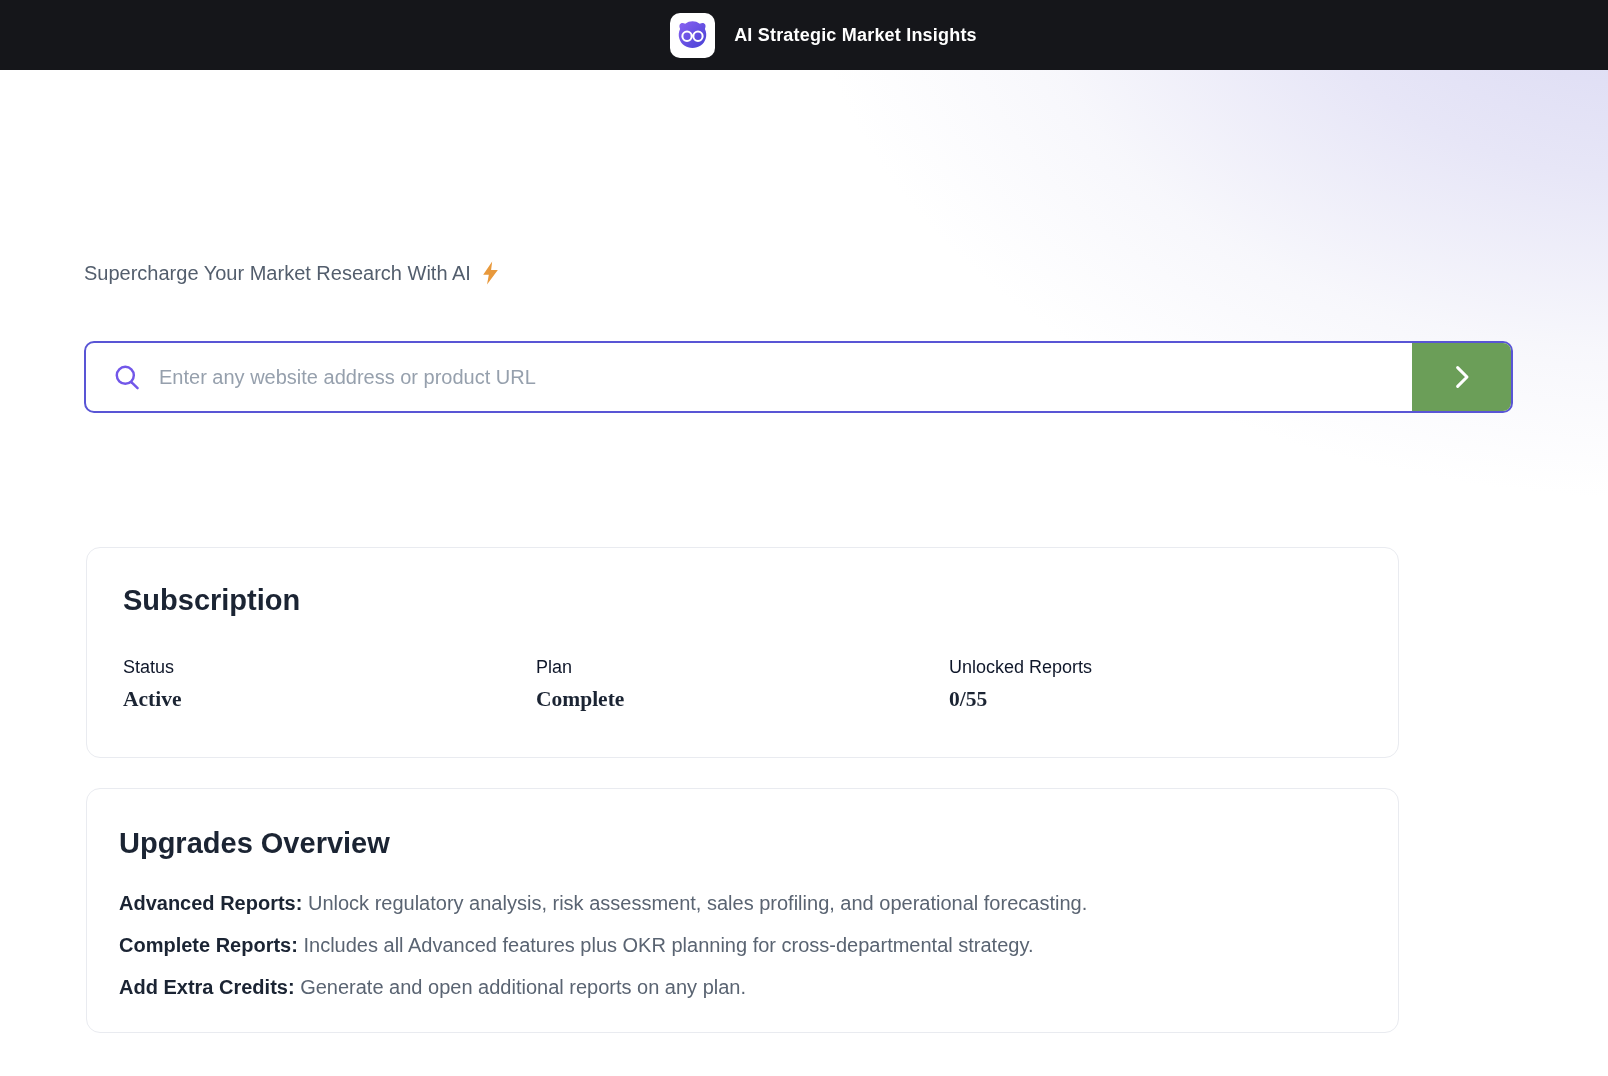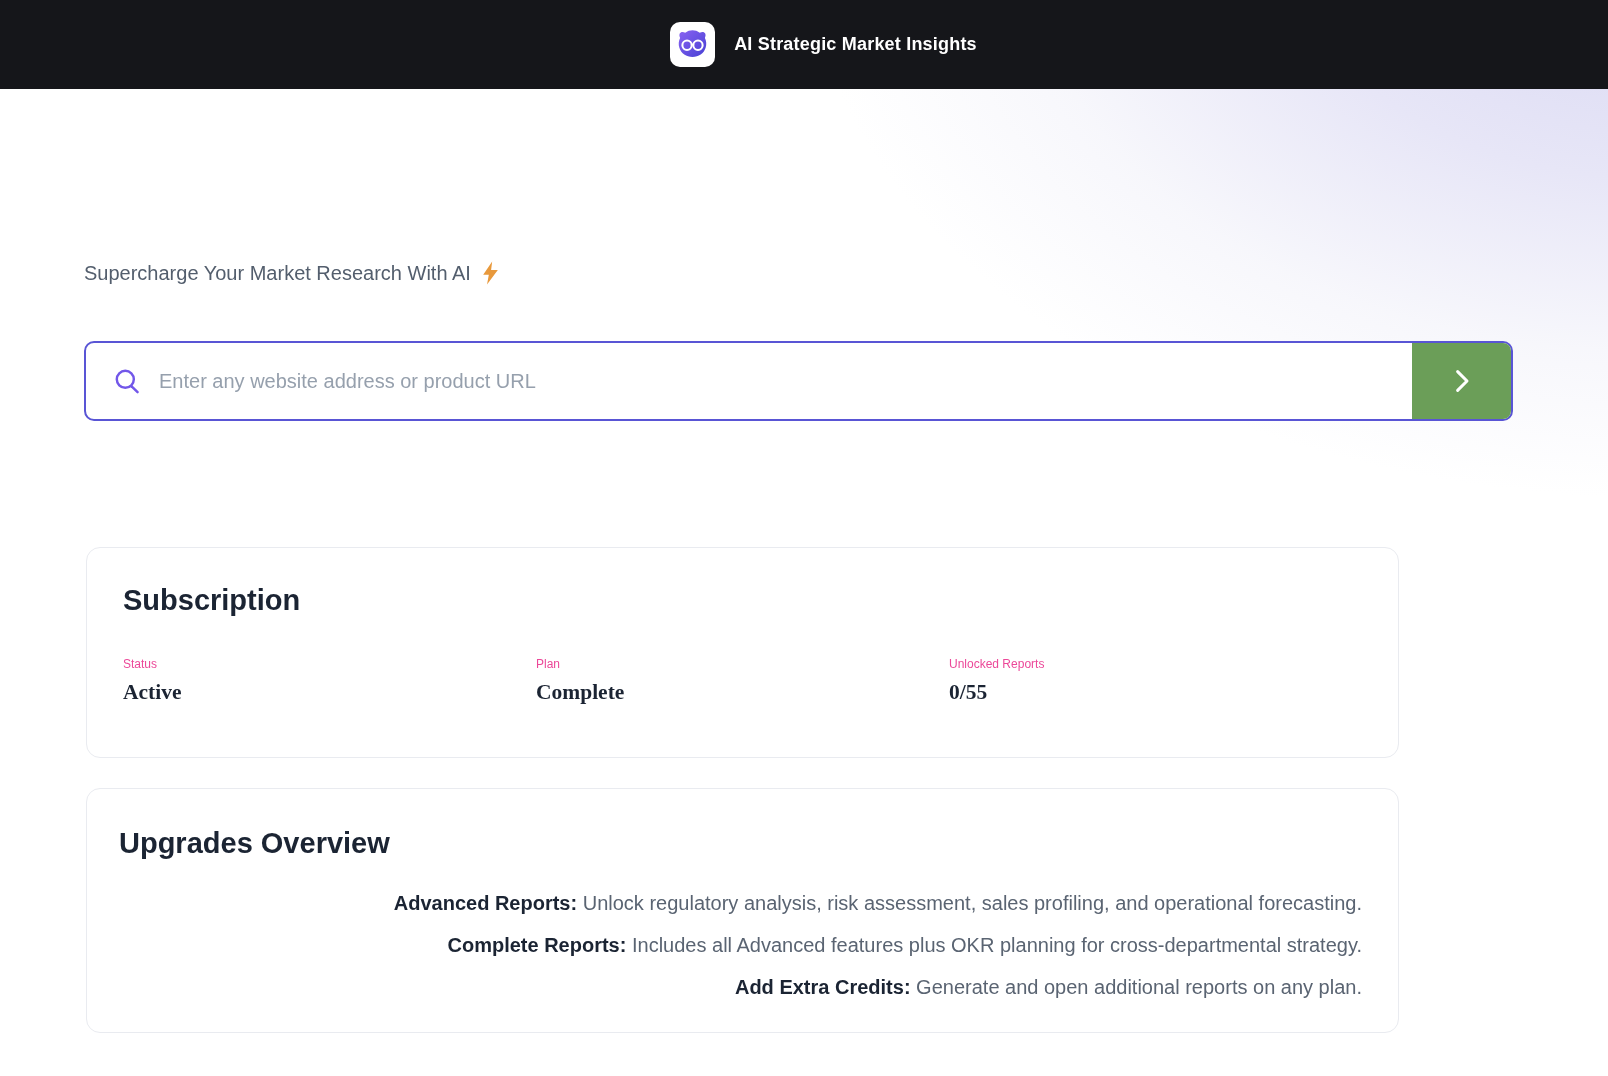--- a/index.html
+++ b/index.html
@@ -16,21 +16,21 @@
     background:
       radial-gradient(1150px 760px at 103% -6%,
         #d7d6f2 0%, #e7e6f7 32%, rgba(243,243,250,0.65) 55%, rgba(255,255,255,0) 74%),
       #ffffff;
   }
 
   
   .app-header {
     position: absolute;
     top: 0; left: 0; right: 0;
-    height: 89px;
+    height: 70px;
     background: #15161a;
     display: flex;
     align-items: center;
     justify-content: center;
     padding-left: 39px;
   }
   .brand { display: flex; align-items: center; gap: 19px; }
   .logo-box {
     width: 45px; height: 45px;
     background: #ffffff;
@@ -61,21 +61,21 @@
     color: #535e6d;
     display: flex;
     align-items: center;
     gap: 11px;
   }
 
   
   .search-bar {
     position: absolute;
     left: 84px; top: 341px;
-    width: 1429px; height: 80px;
+    width: 1429px; height: 72px;
     background: #ffffff;
     border: 2px solid #5955d5;
     border-radius: 10px;
     display: flex;
     align-items: center;
     overflow: hidden;
   }
   .search-icon { margin-left: 26px; flex: 0 0 auto; display: block; }
   .search-input {
     flex: 1 1 auto;
@@ -116,31 +116,30 @@
     font-size: 29px;
     font-weight: 700;
     color: #1b2433;
   }
   .subscription-card { top: 547px; height: 211px; padding: 36px 36px 0 36px; }
   .stats-row {
     display: grid;
     grid-template-columns: 1fr 1fr 1fr;
     margin-top: 40px;
   }
-  .stat-label { font-size: 12px; color: #ec4899; }
+  .stat-label { font-size: 18px; color: #0f172a; }
   .stat-value { margin-top: 9px; font-size: 21.5px; font-weight: 700; color: #1b2433; font-family: Liberation Serif, serif; }
 
   .upgrades-card { top: 788px; height: 245px; padding: 38px 36px 0 32px; }
   .upgrades-card h2 { margin-bottom: 30px; }
   .upgrade-line {
     margin: 0 0 15px 0;
     font-size: 20px;
     line-height: 27px;
     color: #5a6472;
-    text-align: right;
   }
   .upgrade-line b { color: #1b2433; font-weight: 700; }
 </style>
 </head>
 <body>
 
 <div class="page">
 
   <header class="app-header">
     <div class="brand">

